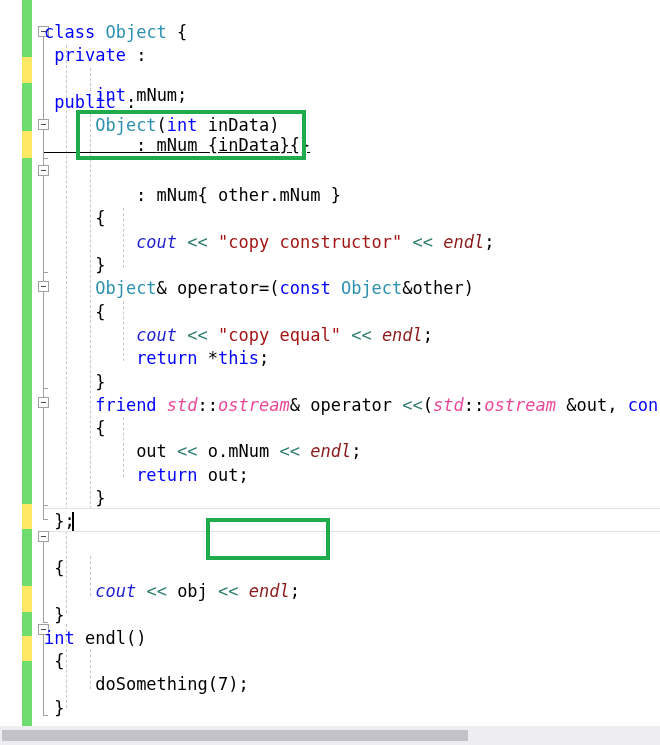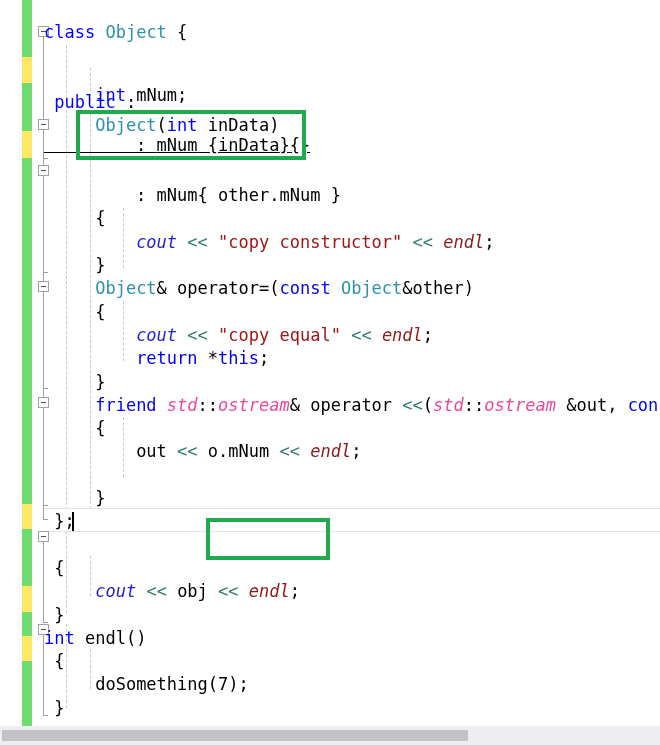--- a/index.html
+++ b/index.html
@@ -218,36 +218,38 @@
       <div class="indent-guide" style="left: 123px; top: 417px; height: 60px;"></div>
       <div class="indent-guide" style="left: 90px; top: 556px; height: 40px;"></div>
       <div class="indent-guide" style="left: 90px; top: 649px; height: 40px;"></div>
     </div>
 
   <div class="currentline" style="top: 508px;"></div>
   <div class="caret" style="left: 72px; top: 512px;"></div>
 
   <div class="codelayer">
       <div class="line" style="top: 21px;"><span class="kw">class</span><span class="pun"> </span><span class="typ">Object</span><span class="pun"> {</span></div>
+      <div class="line" style="top: 44px;"><span class="pun"> </span><span class="kw">private</span><span class="pun"> :</span></div>
       <div class="line" style="top: 60px; margin-top: 24px;"><span class="pun">     </span><span class="kw">int</span><span class="pun"> </span><span class="var">mNum;</span></div>
       <div class="line" style="top: 114px;"><span class="pun">     </span><span class="typ">Object</span><span class="pun">(</span><span class="kw">int</span><span class="pun"> </span><span class="var">inData)</span></div>
       <div class="line" style="top: 91px;"><span class="pun"> </span><span class="kw">public</span><span class="pun"> :</span></div>
       <div class="line" style="top: 134px; text-decoration: underline;"><span class="pun">         : </span><span class="var">mNum</span><span class="pun"> {</span><span class="var">inData</span><span class="pun">}{}</span></div>
       <div class="line" style="top: 184px;"><span class="pun">         : </span><span class="var">mNum</span><span class="pun">{ </span><span class="var">other</span><span class="pun">.</span><span class="var">mNum</span><span class="pun"> }</span></div>
       <div class="line" style="top: 207px;"><span class="pun">     {</span></div>
       <div class="line" style="top: 231px;"><span class="pun">         </span><span class="vari">cout</span><span class="pun"> </span><span class="op">&lt;&lt;</span><span class="pun"> </span><span class="str">"copy constructor"</span><span class="pun"> </span><span class="op">&lt;&lt;</span><span class="pun"> </span><span class="mac">endl</span><span class="pun">;</span></div>
       <div class="line" style="top: 254px;"><span class="pun">     }</span></div>
       <div class="line" style="top: 277px;"><span class="pun">     </span><span class="typ">Object</span><span class="pun">&amp; </span><span class="var">operator</span><span class="pun">=(</span><span class="kw">const</span><span class="pun"> </span><span class="typ">Object</span><span class="pun">&amp;</span><span class="var">other)</span></div>
       <div class="line" style="top: 301px;"><span class="pun">     {</span></div>
       <div class="line" style="top: 324px;"><span class="pun">         </span><span class="vari">cout</span><span class="pun"> </span><span class="op">&lt;&lt;</span><span class="pun"> </span><span class="str">"copy equal"</span><span class="pun"> </span><span class="op">&lt;&lt;</span><span class="pun"> </span><span class="mac">endl</span><span class="pun">;</span></div>
       <div class="line" style="top: 347px;"><span class="pun">         </span><span class="kw">return</span><span class="pun"> *</span><span class="kw">this</span><span class="pun">;</span></div>
       <div class="line" style="top: 371px;"><span class="pun">     }</span></div>
       <div class="line" style="top: 394px;"><span class="pun">     </span><span class="kw">friend</span><span class="pun"> </span><span class="typi">std</span><span class="pun">::</span><span class="typi">ostream</span><span class="pun">&amp; </span><span class="var">operator</span><span class="pun"> </span><span class="op">&lt;&lt;</span><span class="pun">(</span><span class="typi">std</span><span class="pun">::</span><span class="typi">ostream</span><span class="pun"> &amp;</span><span class="var">out</span><span class="pun">, </span><span class="kw">const</span></div>
       <div class="line" style="top: 417px;"><span class="pun">     {</span></div>
       <div class="line" style="top: 440px;"><span class="pun">         </span><span class="var">out</span><span class="pun"> </span><span class="op">&lt;&lt;</span><span class="pun"> </span><span class="var">o</span><span class="pun">.</span><span class="var">mNum</span><span class="pun"> </span><span class="op">&lt;&lt;</span><span class="pun"> </span><span class="mac">endl</span><span class="pun">;</span></div>
+      <div class="line" style="top: 464px;"><span class="pun">         </span><span class="kw">return</span><span class="pun"> </span><span class="var">out</span><span class="pun">;</span></div>
       <div class="line" style="top: 487px;"><span class="pun">     }</span></div>
       <div class="line" style="top: 510px;"><span class="pun"> };</span></div>
       <div class="line" style="top: 557px;"><span class="pun"> {</span></div>
       <div class="line" style="top: 580px;"><span class="pun">     </span><span class="vari">cout</span><span class="pun"> </span><span class="op">&lt;&lt;</span><span class="pun"> </span><span class="var">obj</span><span class="pun"> </span><span class="op">&lt;&lt;</span><span class="pun"> </span><span class="mac">endl</span><span class="pun">;</span></div>
       <div class="line" style="top: 604px;"><span class="pun"> }</span></div>
       <div class="line" style="top: 627px;"><span class="kw">int</span><span class="pun"> </span><span class="var">endl</span><span class="pun">()</span></div>
       <div class="line" style="top: 650px;"><span class="pun"> {</span></div>
       <div class="line" style="top: 673px;"><span class="pun">     </span><span class="var">doSomething</span><span class="pun">(</span><span class="num">7</span><span class="pun">);</span></div>
       <div class="line" style="top: 697px;"><span class="pun"> }</span></div>
     </div>

